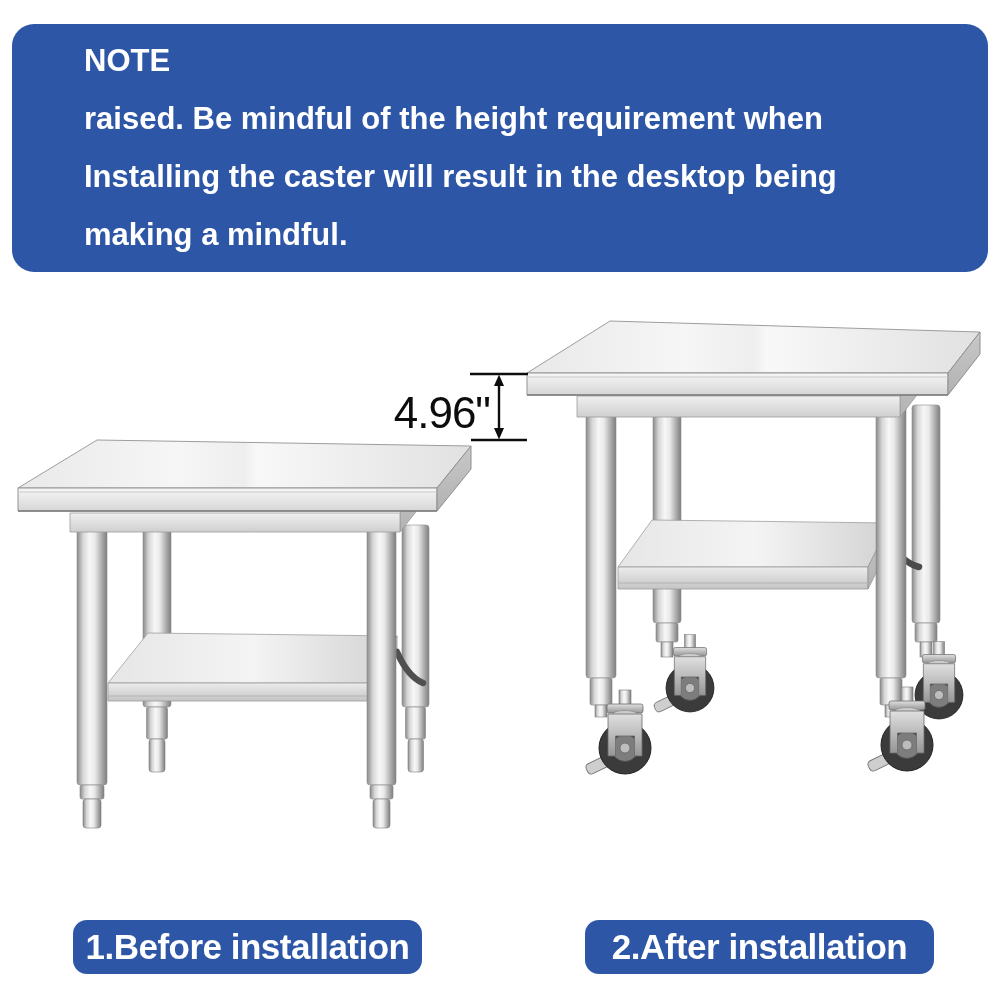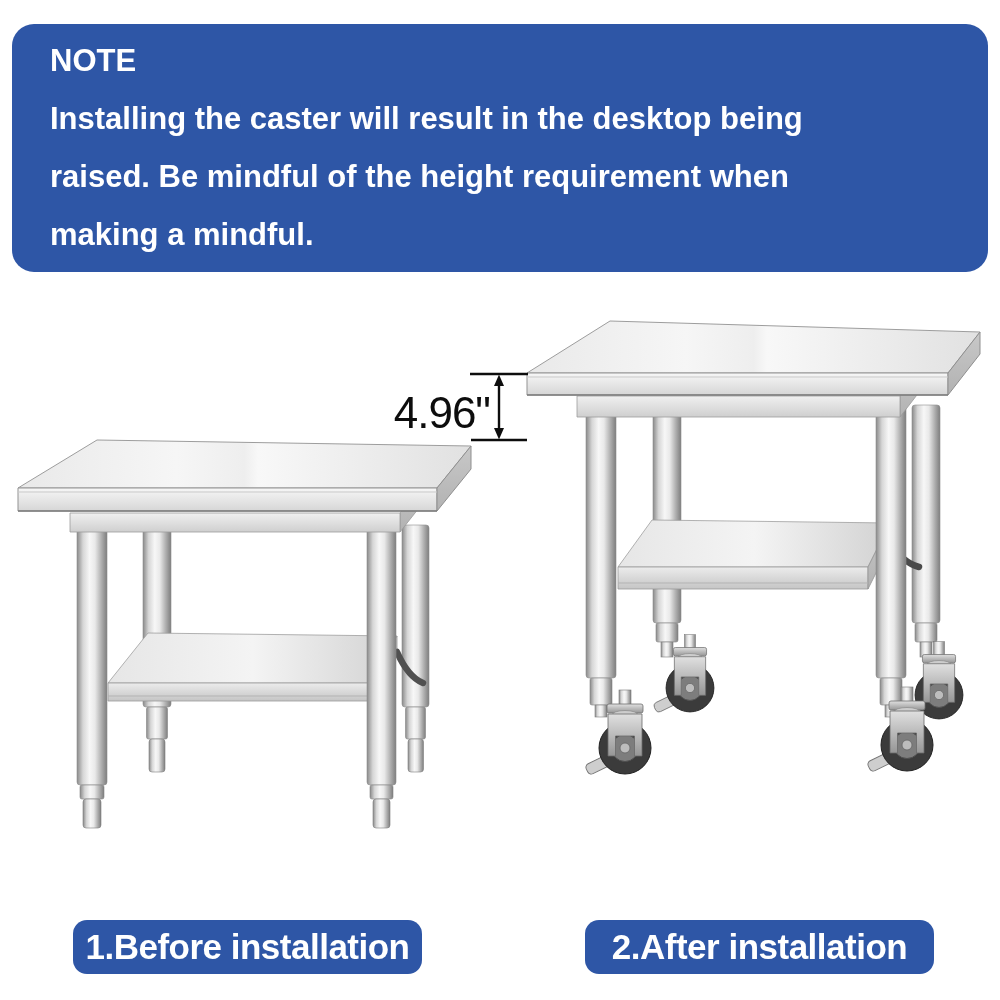--- a/index.html
+++ b/index.html
@@ -4,21 +4,21 @@
 <style>
   html,body{margin:0;padding:0;background:#ffffff;}
   #canvas{
     position:relative;width:1000px;height:1000px;background:#ffffff;
     font-family:"Liberation Sans", sans-serif;overflow:hidden;
   }
   
   .note-box{
     position:absolute;left:12px;top:24px;width:976px;height:248px;
     background:#2e56a6;border-radius:22px;box-sizing:border-box;
-    padding:8px 30px 0 38px;color:#ffffff;
+    padding:8px 30px 0 72px;color:#ffffff;
   }
   .note-heading{font-size:31px;font-weight:bold;line-height:58px;}
   .note-line{font-size:31px;font-weight:bold;line-height:58px;white-space:nowrap;}
   
   .dim-text{
     position:absolute;left:385px;top:391px;width:105px;text-align:right;
     font-size:44px;line-height:44px;color:#0d0d0d;font-weight:normal;
     letter-spacing:-1px;white-space:nowrap;
   }
   .dim-svg{position:absolute;left:460px;top:362px;}
@@ -34,22 +34,22 @@
   .caption-before{left:73px;width:349px;}
   .caption-after{left:585px;width:349px;text-align:right;}
 </style>
 </head>
 <body>
 
 <div id="canvas">
 
   <div class="note-box">
     <div class="note-heading">NOTE</div>
+    <div class="note-line">raised. Be mindful of the height requirement when</div>
     <div class="note-line">Installing the caster will result in the desktop being</div>
-    <div class="note-line">raised. Be mindful of the height requirement when</div>
     <div class="note-line">making a mindful.</div>
   </div>
 
   <svg class="table-before" width="470" height="410" viewBox="0 0 470 410" xmlns="http://www.w3.org/2000/svg">
     <defs>
       <linearGradient id="Ltop" x1="0" y1="0" x2="1" y2="0">
         <stop offset="0" stop-color="#e9e9e9"></stop>
           <stop offset="0.35" stop-color="#f6f6f6"></stop>
         <stop offset="0.5" stop-color="#eeeeee"></stop>
           <stop offset="0.53" stop-color="#f8f8f8"></stop>

